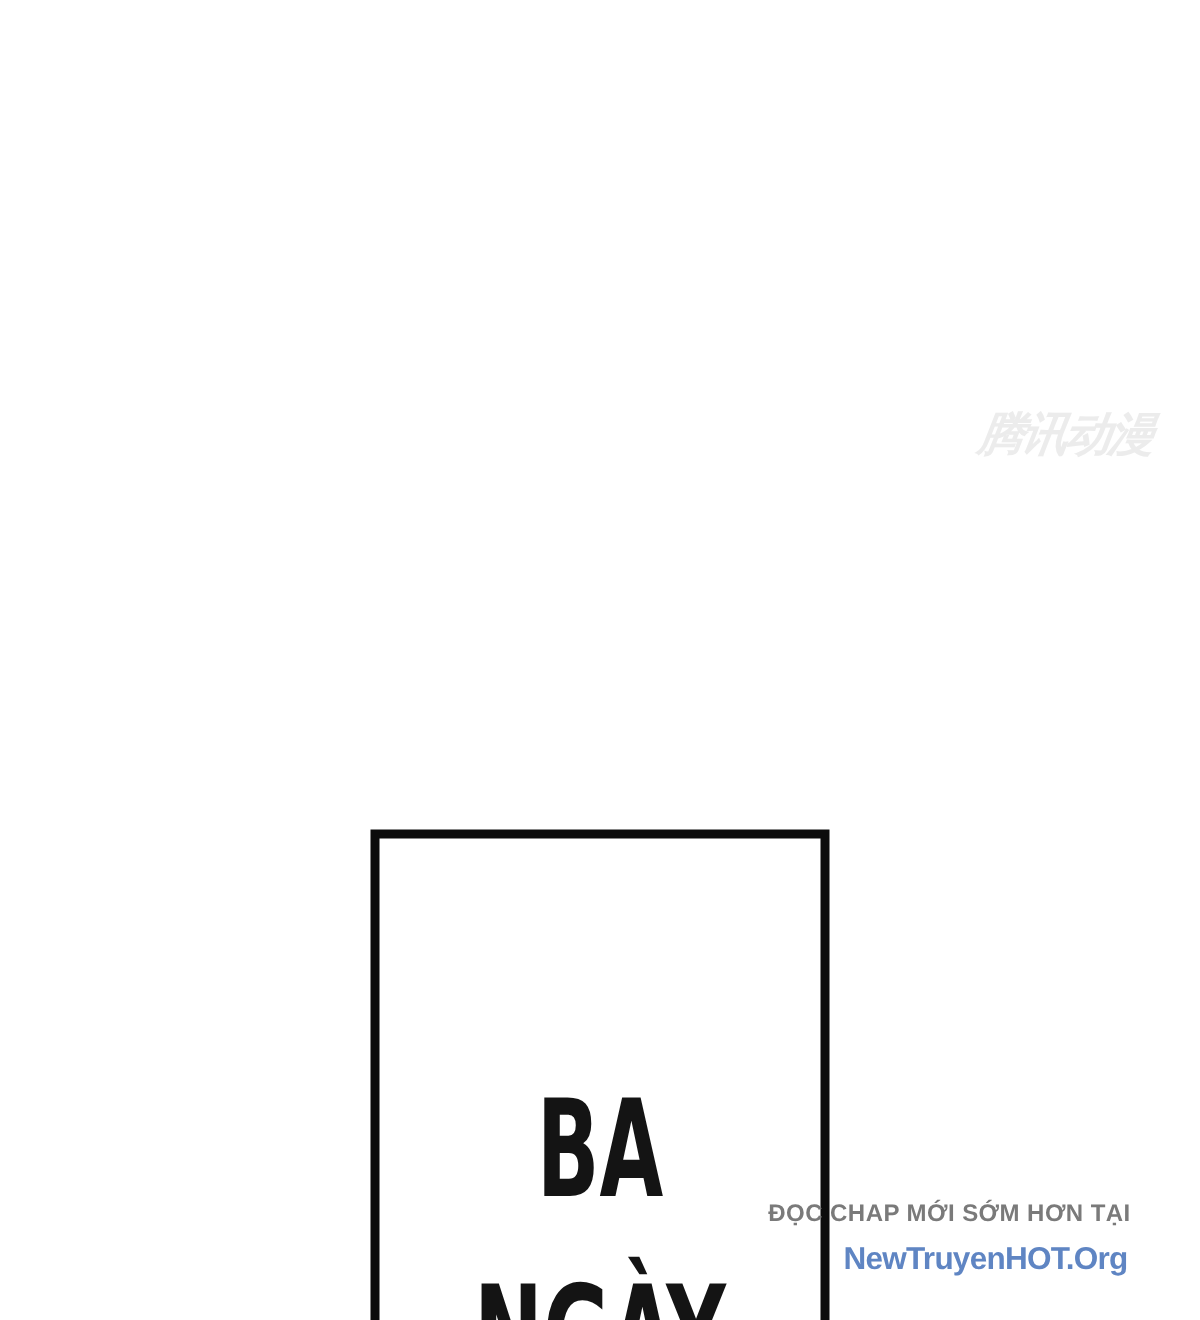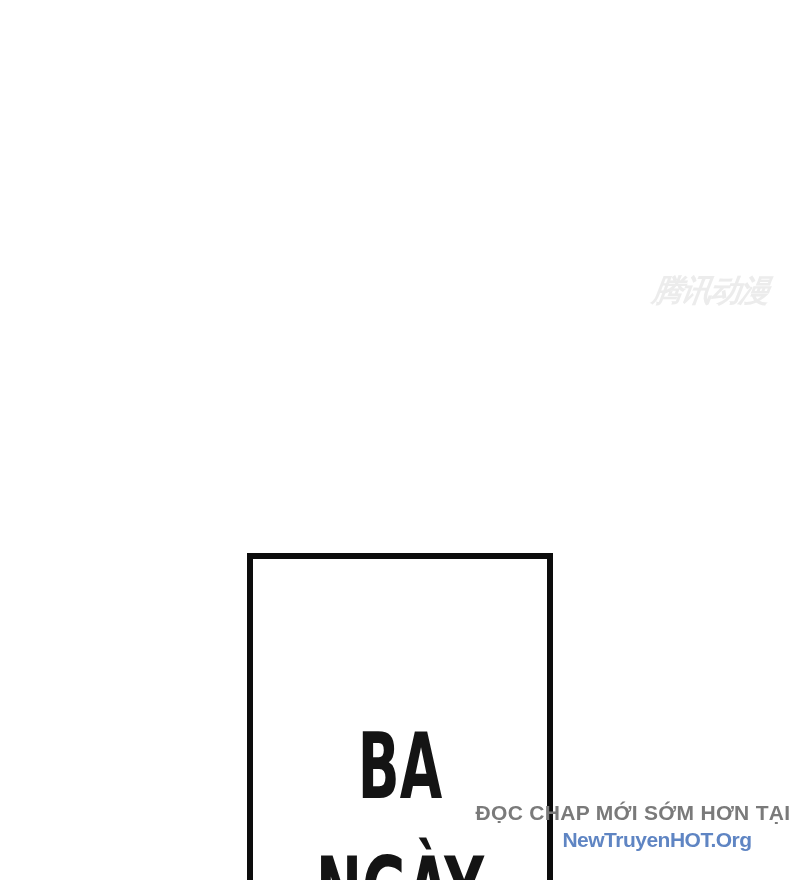--- a/index.html
+++ b/index.html
@@ -61,21 +61,21 @@
   .caption-line.line-1 { top: 163px; }
   .caption-line.line-2 { top: 287px; }
 
   
   .promo-line1 {
     position: absolute;
     left: 633px;
     top: 801px;
     transform: translateX(-50%);
     font-family: "Liberation Sans", sans-serif;
-    font-size: 21px;
+    font-size: 16px;
     font-weight: bold;
     letter-spacing: 0.3px;
     color: #7a7a7a;
     white-space: nowrap;
   }
   .promo-line2 {
     position: absolute;
     left: 633px;
     top: 828px;
     transform: translateX(-50%);

